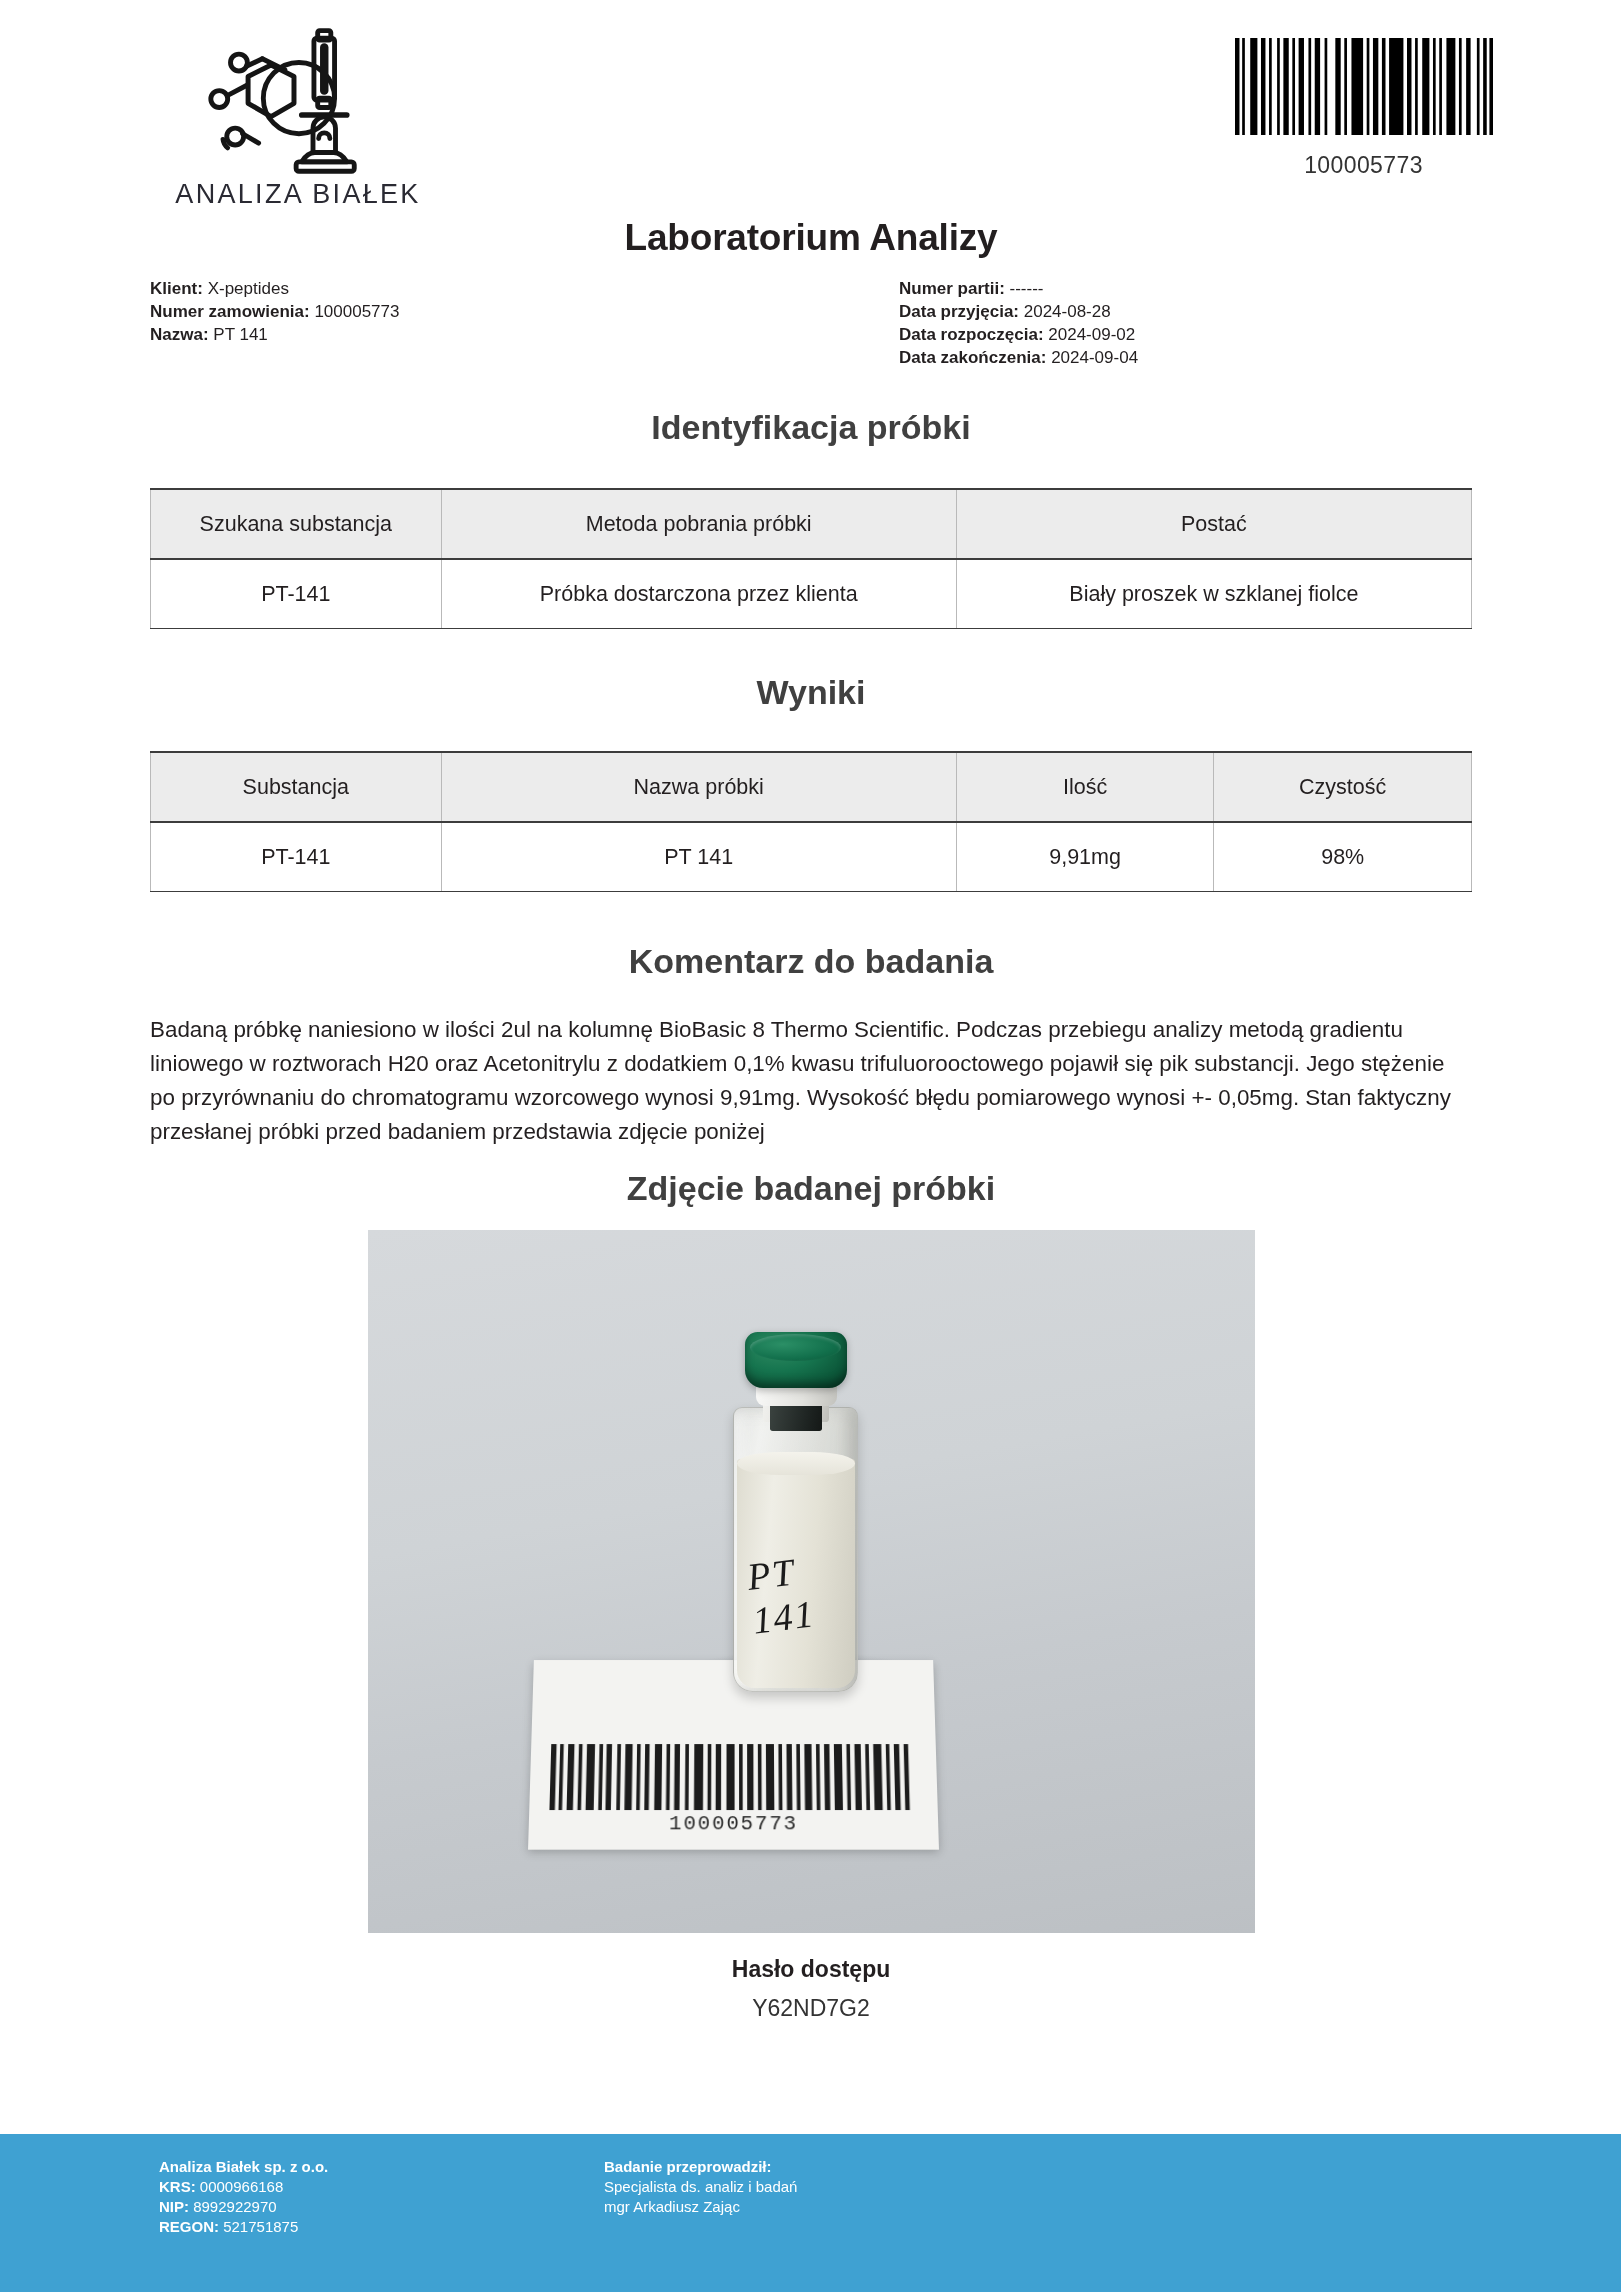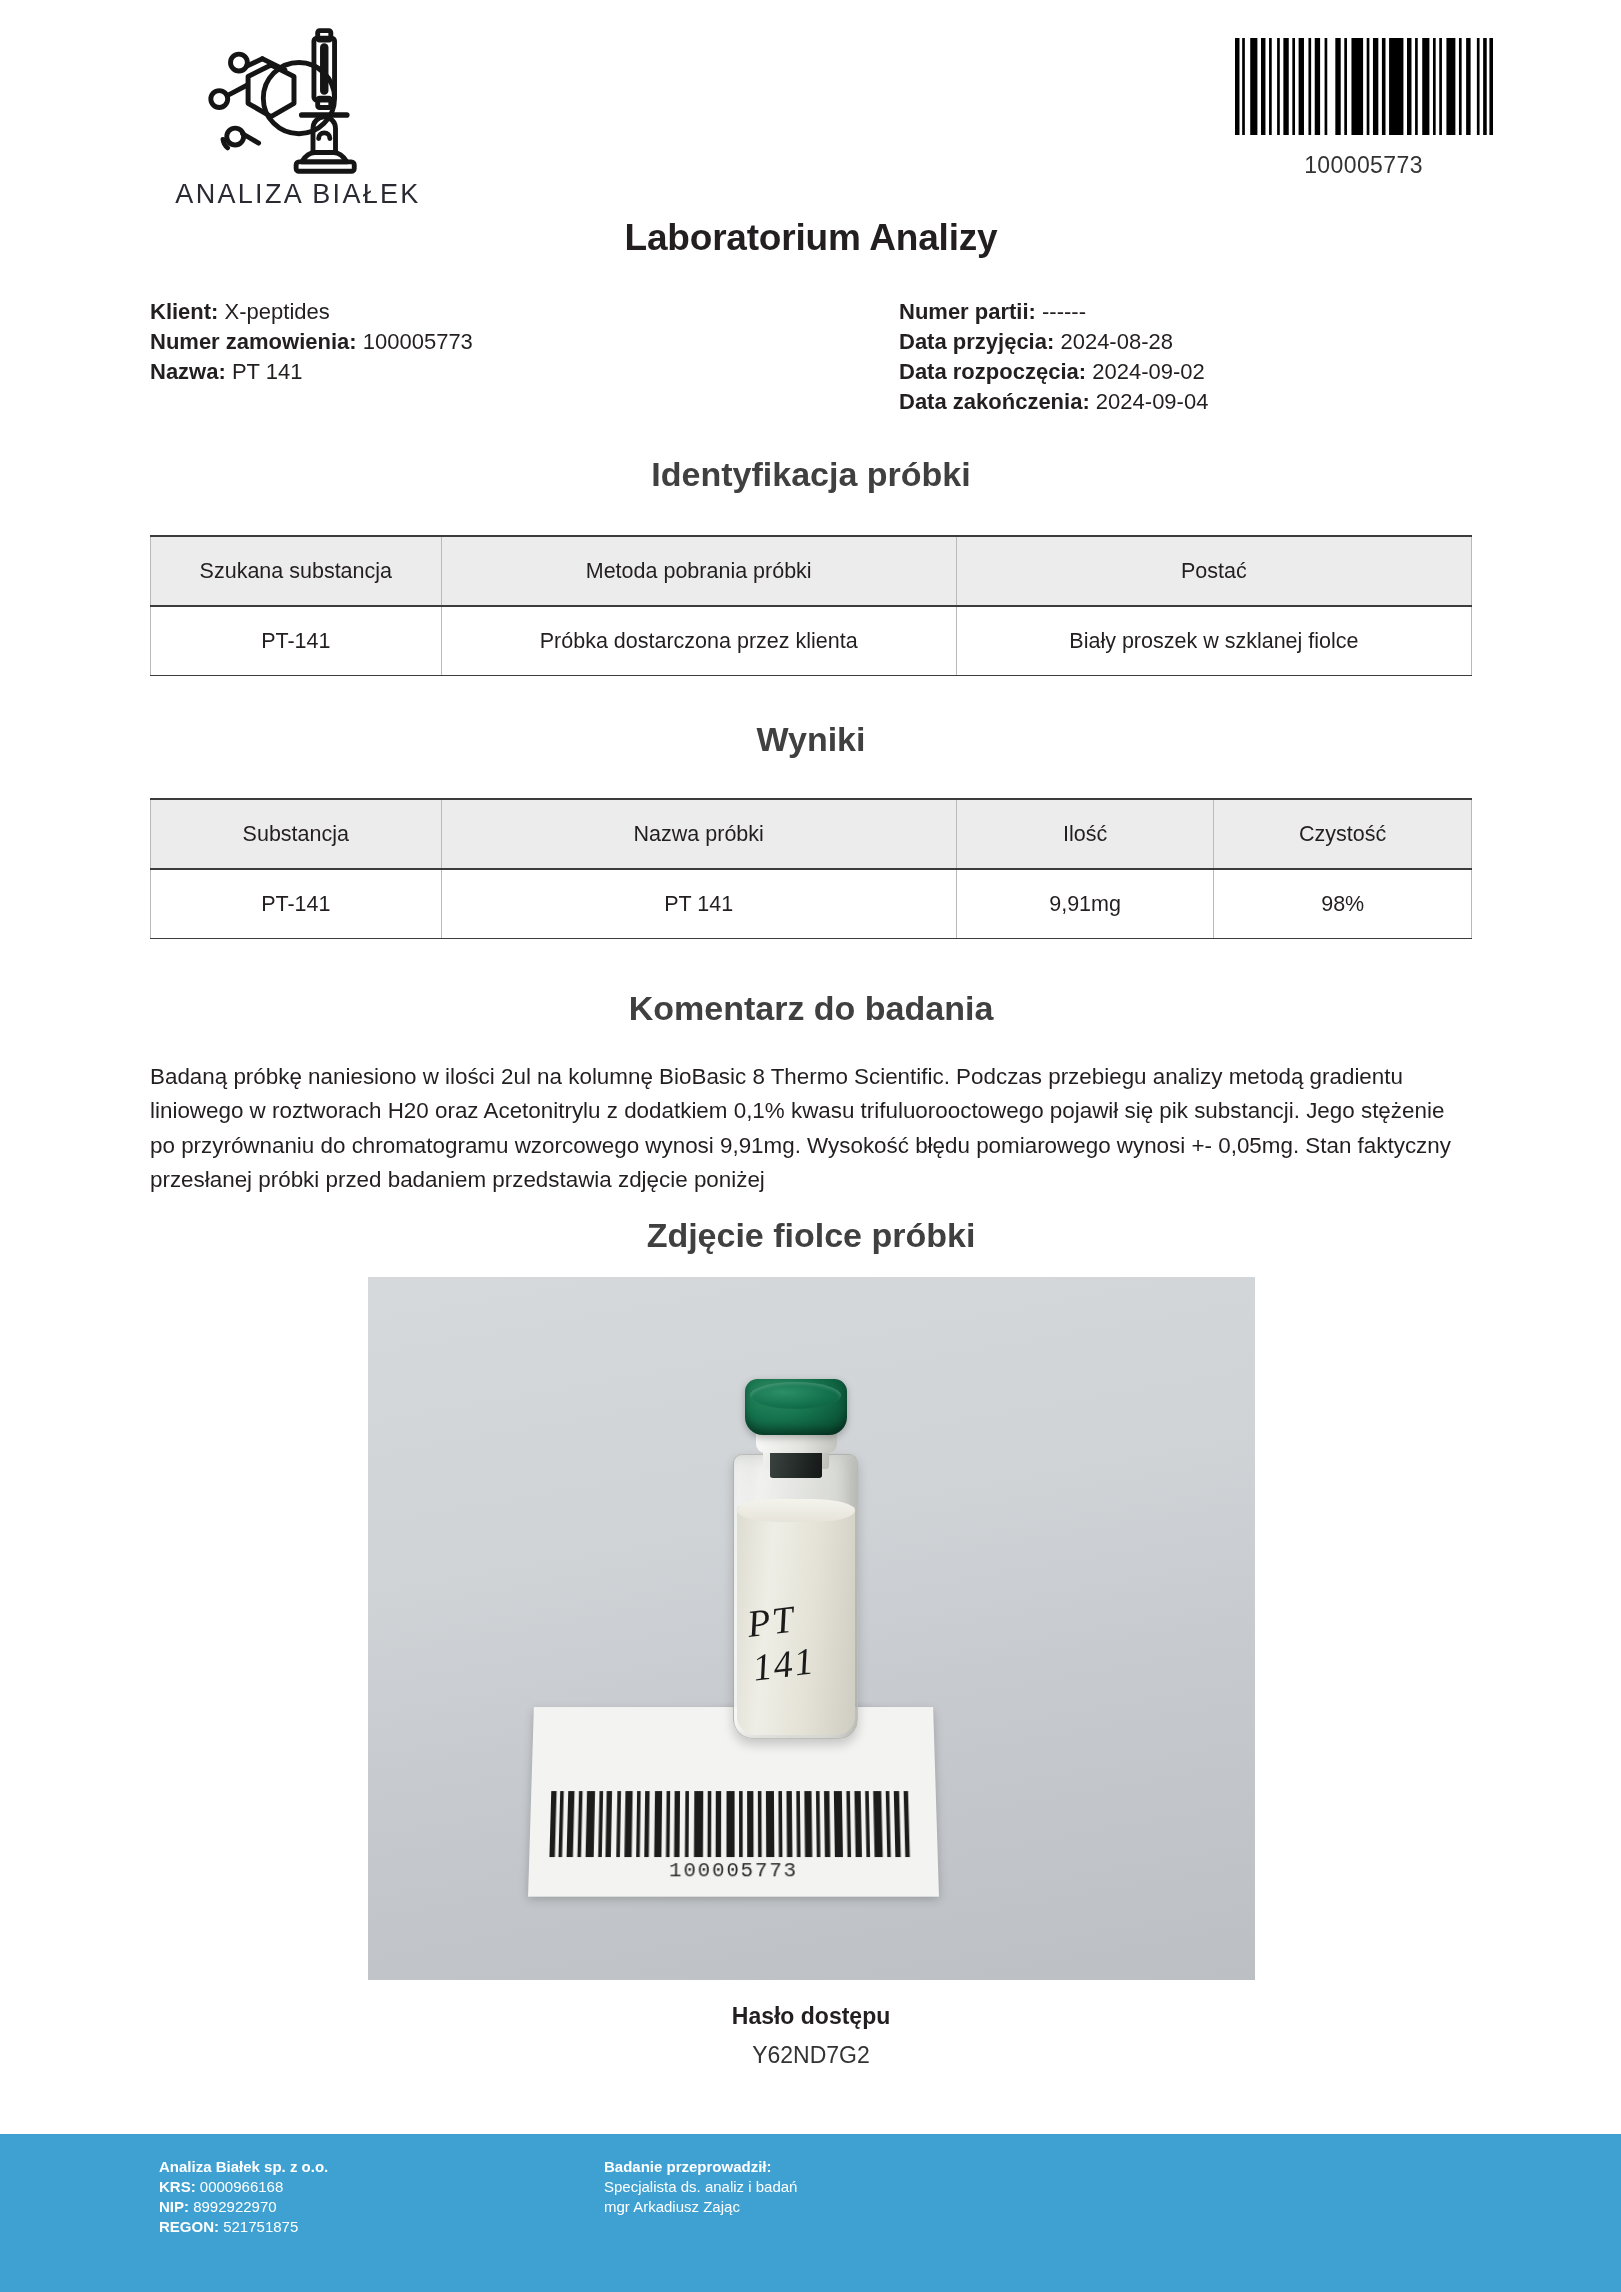--- a/index.html
+++ b/index.html
@@ -74,23 +74,23 @@
     text-align: center;
     font-size: 34px;
     font-weight: bold;
     color: #404040;
     margin: 0;
   }
 
   
   .meta {
     display: flex;
-    margin: 38px 0 0 0;
+    margin: 18px 0 0 0;
     padding: 0 150px 0 150px;
-    font-size: 22px;
+    font-size: 17px;
     line-height: 1.36;
   }
   .meta-col { width: 50%; }
   .meta-col.right { padding-left: 88px; }
   .meta-line { white-space: nowrap; }
   .meta-line b { font-weight: bold; }
   .meta-val { font-weight: 400; }
 
   
   .tbl-wrap { padding: 3px 150px; }
@@ -441,21 +441,21 @@
         <td>9,91mg</td>
         <td>98%</td>
       </tr>
     </tbody>
   </table>
 </div>
 
 <div style="margin-top:47px" class="section-title">Komentarz do badania</div>
 <div class="comment" style="margin-top:32px">Badaną próbkę naniesiono w ilości 2ul na kolumnę BioBasic 8 Thermo Scientific. Podczas przebiegu analizy metodą gradientu liniowego w roztworach H20 oraz Acetonitrylu z dodatkiem 0,1% kwasu trifuluorooctowego pojawił się pik substancji. Jego stężenie po przyrównaniu do chromatogramu wzorcowego wynosi 9,91mg. Wysokość błędu pomiarowego wynosi +- 0,05mg. Stan faktyczny przesłanej próbki przed badaniem przedstawia zdjęcie poniżej</div>
 
-<div style="margin-top:19.7px" class="section-title">Zdjęcie fiolce próbki</div>
+<div style="margin-top:19.7px" class="section-title">Zdjęcie badanej próbki</div>
 
 <div class="photo-wrap">
   <div class="photo">
 
     <div class="photo-shadow"></div>
 
     <div class="paper">
       <svg class="paper-bars" viewBox="0 0 402 74" preserveAspectRatio="none">
         <g fill="#1c1c1c">
           <rect x="0" y="0" width="6" height="74"></rect>

